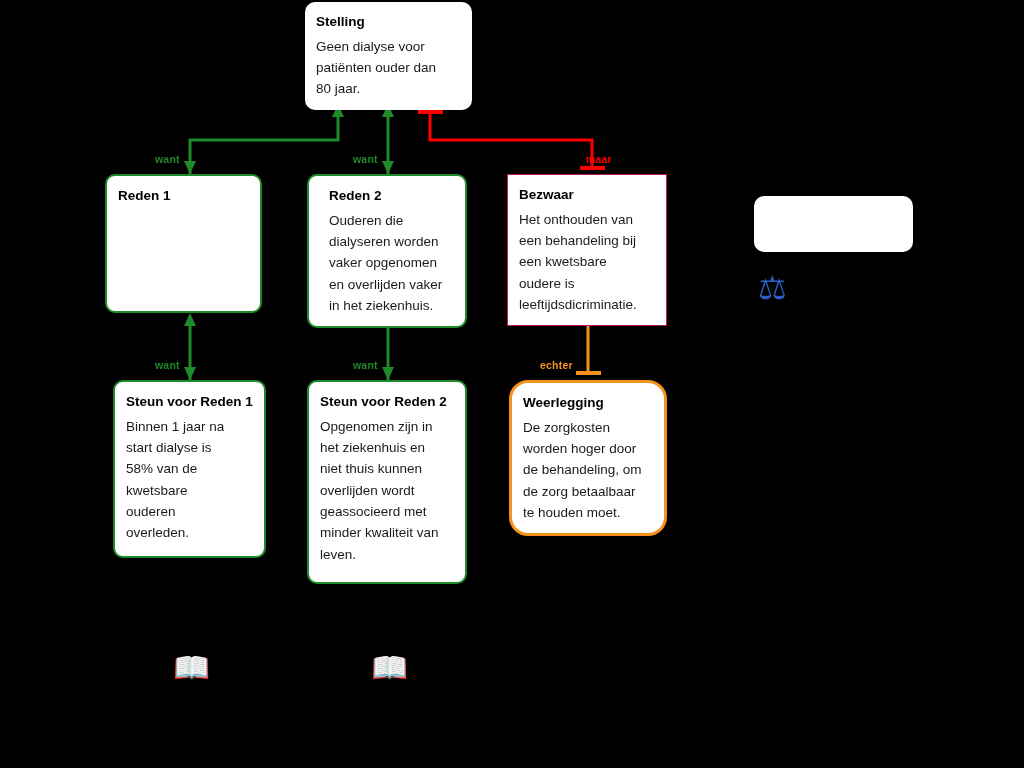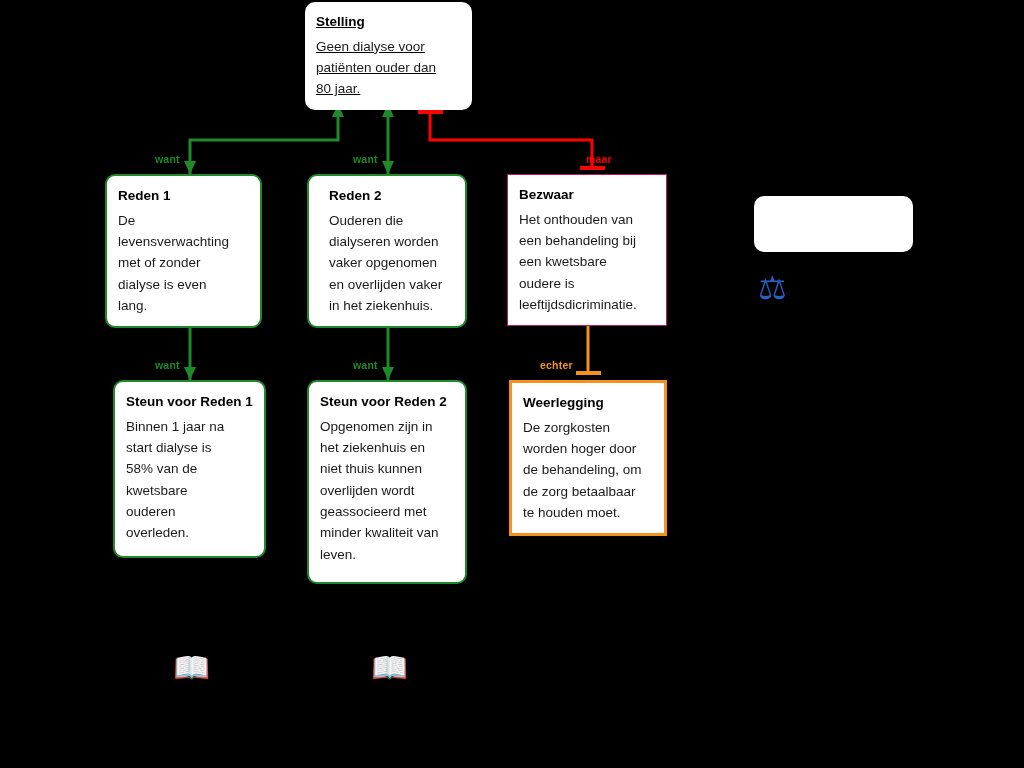--- a/index.html
+++ b/index.html
@@ -37,21 +37,21 @@
     display: flex;
     flex-direction: column;
     z-index: 5;
   }
   .node.round {
     border-radius: 10px;
   }
   .node.green  { border: 2px solid #1f8a2a; }
   .node.red    { border: 1px solid #be185d; }
   .node.orange { border: 3px solid #f5921e; }
-  .node.plain  { border: 0; text-decoration: underline; }
+  .node.plain  { border: 0; }
 
   .node .title {
     font-weight: bold;
     font-size: 13.5px;
     color: #000000;
     line-height: 1.6;
     margin-bottom: 3px;
   }
   .node .body {
     font-size: 13.5px;
@@ -130,25 +130,20 @@
 
   <div class="node round plain" style="left:305px; top:2px; width:167px; min-height:102px;">
     <div class="title">Stelling</div>
     <div class="body">Geen dialyse voor
 patiënten ouder dan
 80 jaar.</div>
   </div>
 
   <div class="node round green" style="left:105px; top:174px; width:157px; min-height:139px;">
     <div class="title">Reden 1</div>
-    <div class="body">De
-levensverwachting
-met of zonder
-dialyse is even
-lang.</div>
   </div>
 
   <div class="node round green" style="left:307px; top:174px; width:160px; min-height:139px;padding-left:20px;">
     <div class="title">Reden 2</div>
     <div class="body">Ouderen die
 dialyseren worden
 vaker opgenomen
 en overlijden vaker
 in het ziekenhuis.</div>
   </div>
@@ -178,21 +173,21 @@
 2</div>
     <div class="body">Opgenomen zijn in
 het ziekenhuis en
 niet thuis kunnen
 overlijden wordt
 geassocieerd met
 minder kwaliteit van
 leven.</div>
   </div>
 
-  <div class="node orange" style="left:509px; top:380px; width:158px; min-height:145px;">
+  <div class="node orange" style="left:509px; top:380px; width:158px; min-height:145px;border-radius:19px;">
     <div class="title">Weerlegging</div>
     <div class="body">De zorgkosten
 worden hoger door
 de behandeling, om
 de zorg betaalbaar
 te houden moet.</div>
   </div>
 
   <div class="node round plain" style="left:754px; top:196px; width:159px; height:56px;">
     <div class="title"></div>

